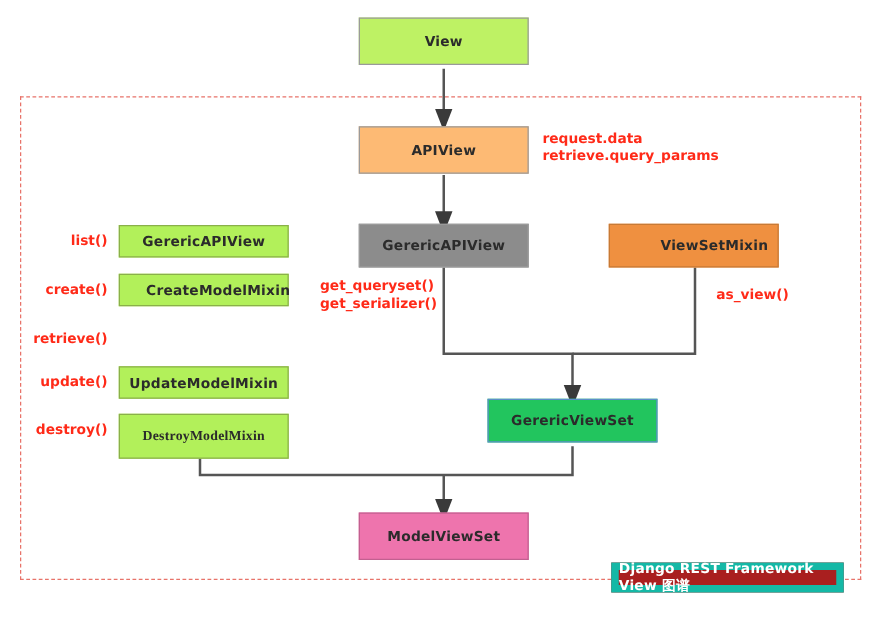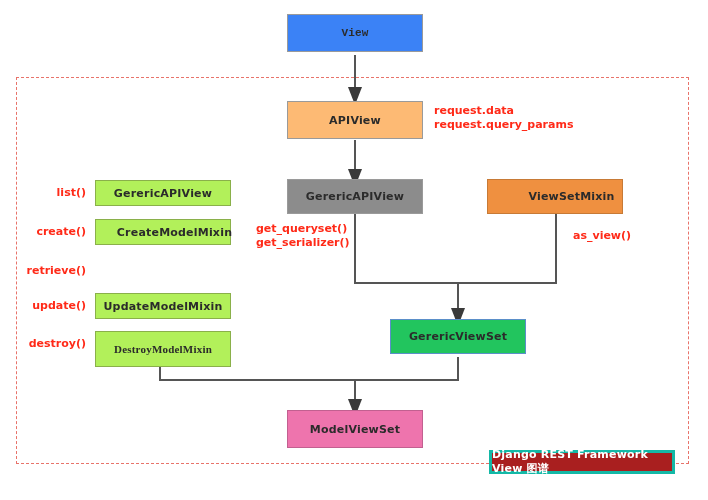--- a/index.html
+++ b/index.html
@@ -32,21 +32,21 @@
     border: 1px solid #9a9a9a;
     display: flex;
     align-items: center;
     justify-content: center;
     font-size: 11px;
     font-weight: bold;
     color: #2b2b2b;
     letter-spacing: .2px;
     z-index: 3;
   }
-  .node-view        { background: #3b82f6; font-family: Liberation Mono, monospace; }
+  .node-view        { background: #bef264; }
   .node-apiview     { background: #fdba74; }
   .node-generic     { background: #8c8c8c; }
   .node-mixin       { background: #b2f05a; border-color: #8ab04a; }
   .node-viewsetmix  { background: #ef9040; border-color: #c77a36; padding-left: 33px; }
   .node-genviewset  { background: #22c55e; border-color: #5b8fc9; }
   .node-modelviewset{ background: #ee74ad; border-color: #c26090; }
 
   .annot {
     position: absolute;
     color: #ff2a18;
@@ -69,21 +69,21 @@
     box-sizing: border-box;
     z-index: 1;
   }
   #footer-badge {
     position: absolute;
     left: 489px;
     top: 450px;
     width: 186px;
     height: 24px;
     background: #a91f1f;
-    border: 3px solid #14b8a6;
+    border: 6px solid #14b8a6;
     box-sizing: border-box;
     color: #ffffff;
     font-size: 11px;
     font-weight: bold;
     display: flex;
     align-items: center;
     justify-content: center;
     z-index: 6;
     letter-spacing: .2px;
   }
@@ -154,21 +154,21 @@
     <span>DestroyModelMixin</span>
   </div>
 
   <div class="annot annot-left" style="left:10px; top:186px; width:76px;">list()</div>
   <div class="annot annot-left" style="left:10px; top:225px; width:76px;">create()</div>
   <div class="annot annot-left" style="left:10px; top:264px; width:76px;">retrieve()</div>
   <div class="annot annot-left" style="left:10px; top:299px; width:76px;">update()</div>
   <div class="annot annot-left" style="left:10px; top:337px; width:76px;">destroy()</div>
 
   <div class="annot annot-right" style="left:434px; top:104px;">request.data
-request.query_params</div>
+retrieve.query_params</div>
 
   <div class="annot annot-right" style="left:256px; top:222px;">get_queryset()
 get_serializer()</div>
 
   <div class="annot annot-right" style="left:573px; top:229px;">as_view()</div>
 
   <div id="footer-badge">
     <span>Django REST Framework View 图谱</span>
   </div>
 

